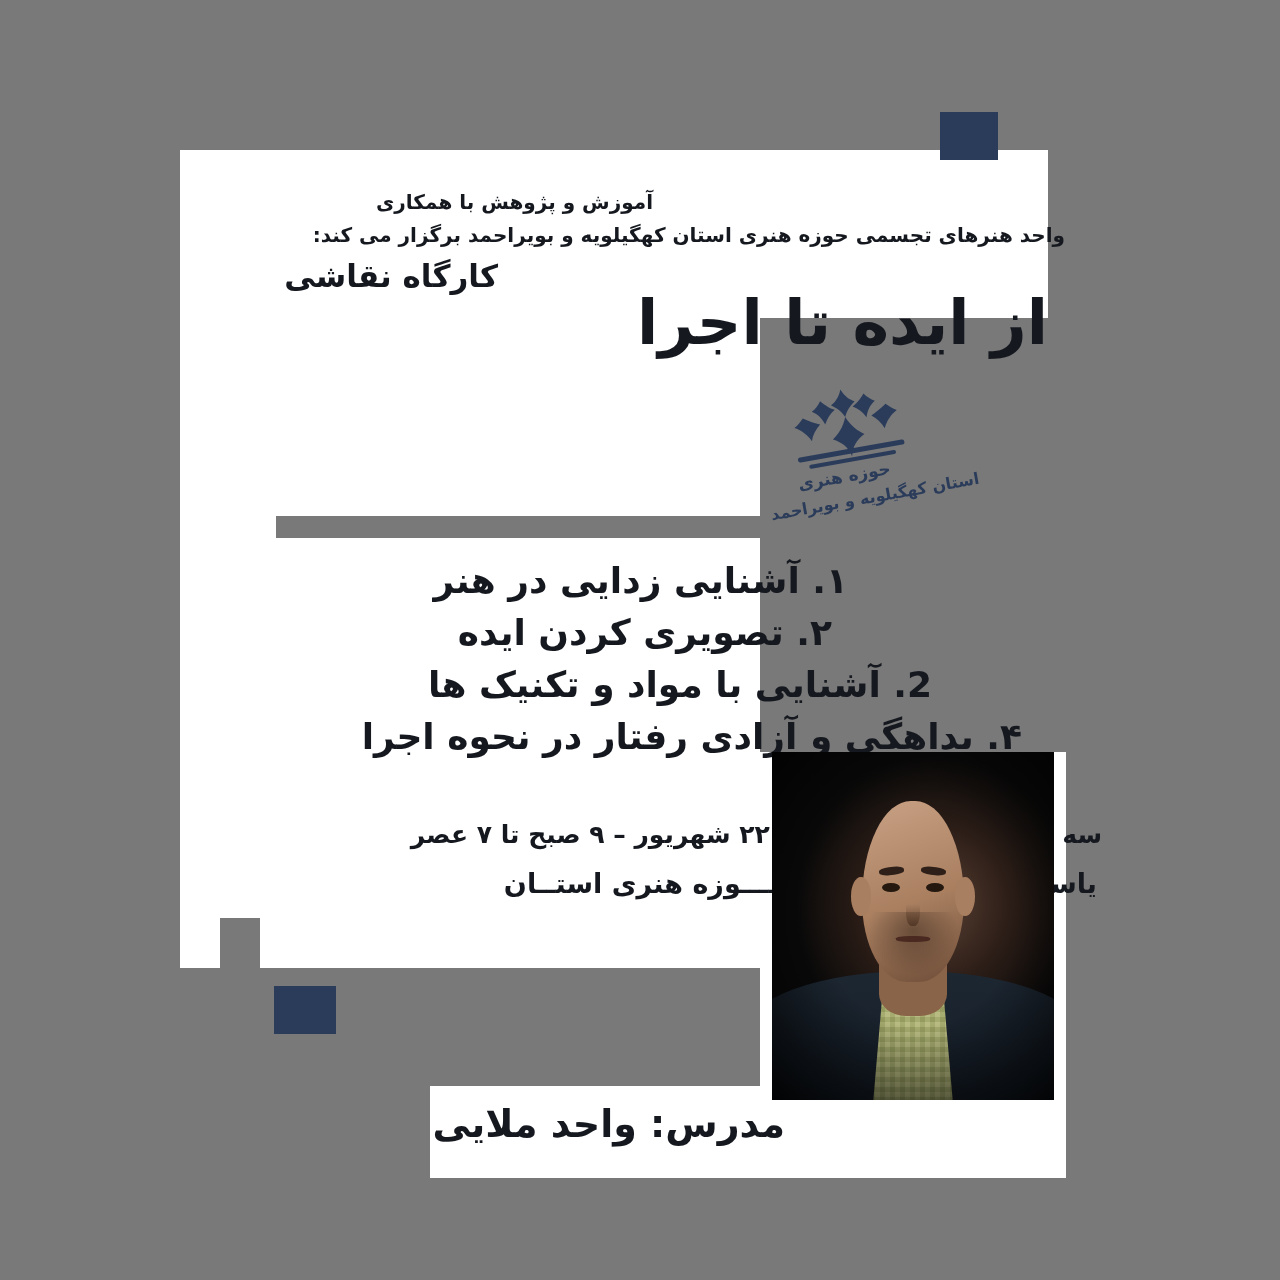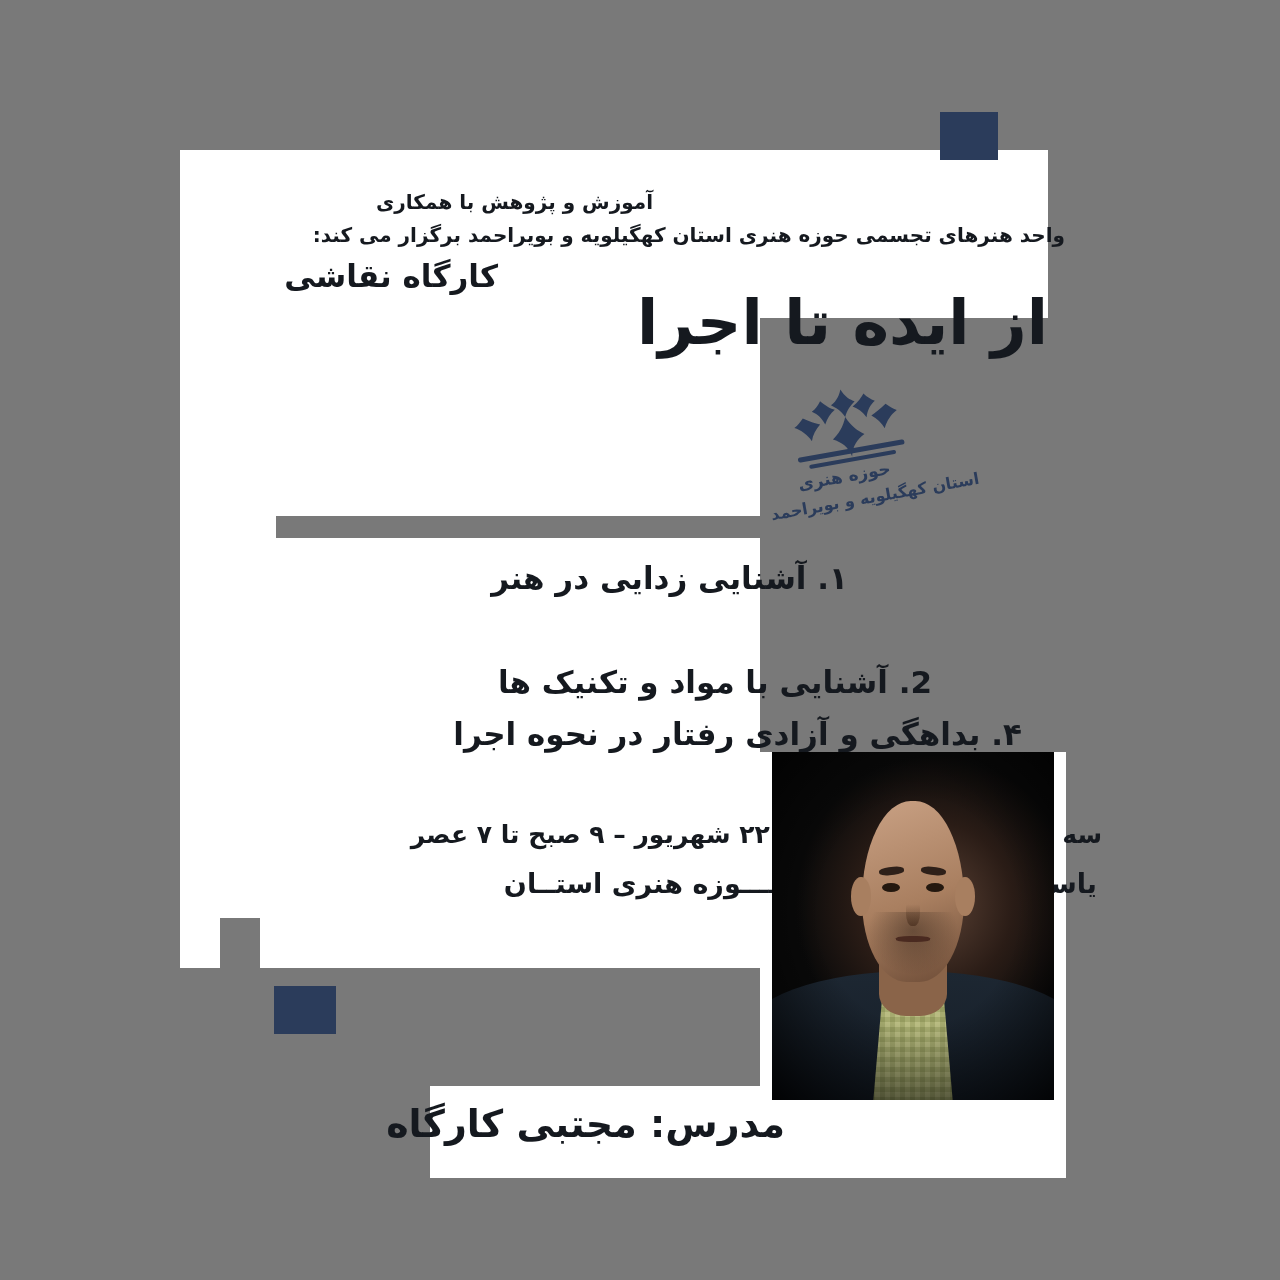--- a/index.html
+++ b/index.html
@@ -53,21 +53,21 @@
     font-size: 31px;
   }
   .title-main {
     top: 286px;
     right: 232px;
     font-size: 62px;
     letter-spacing: -2px;
   }
 
   .item {
-    font-size: 31px;
+    font-size: 36px;
     right: 265px;
     text-align: center;
     white-space: nowrap;
   }
   .item-1 { top: 560px; right: 432px; }
   .item-2 { top: 612px; right: 448px; }
   .item-3 { top: 664px; right: 348px; }
   .item-4 { top: 716px; right: 258px; margin-left: 44px; }
 
   .when {
@@ -265,27 +265,28 @@
 
   <div class="navy" style="top:112px; left:940px; width:58px; height:48px;"></div>
   <div class="navy" style="top:986px; left:274px; width:62px; height:48px;"></div>
 
   <div class="txt org-line1">آموزش و پژوهش با همکاری</div>
   <div class="txt org-line2">واحد هنرهای تجسمی حوزه هنری استان کهگیلویه و بویراحمد برگزار می کند:</div>
   <div class="txt workshop-label">کارگاه نقاشی</div>
   <div class="txt title-main">از ایده تا اجرا</div>
 
   <div class="txt item item-1">۱. آشنایی زدایی در هنر</div>
+  <div class="txt item item-2">۲. تصویری کردن ایده</div>
   <div class="txt item item-3">2. آشنایی با مواد و تکنیک ها</div>
   <div class="txt item item-4">۴. بداهگی و آزادی رفتار در نحوه اجرا</div>
 
   <div class="txt when">سه شنبه و چهارشنبه ۲۱ و ۲۲ شهریور – ۹ صبح تا ۷ عصر</div>
   <div class="txt where">یاســـوج – گلستان ۶ – حــــوزه هنری استــان</div>
 
-  <div class="txt teacher">مدرس: مجتبی کارگاه</div>
+  <div class="txt teacher">مدرس: واحد ملایی</div>
 
   <div class="logo">
     <svg class="logo-mark" viewBox="0 0 120 82">
       <g fill="#2b3c5b">
         <path d="M60 2 C63 10 68 14 72 16 C68 19 63 23 60 30 C57 23 52 19 48 16 C52 14 57 10 60 2 Z"></path>
         <path d="M38 10 C43 16 47 19 51 21 C46 24 42 28 39 34 C37 27 33 22 28 19 C32 17 35 14 38 10 Z"></path>
         <path d="M82 10 C85 14 88 17 92 19 C87 22 83 27 81 34 C78 28 74 24 69 21 C73 19 77 16 82 10 Z"></path>
         <path d="M18 24 C24 28 29 31 34 33 C29 37 25 42 23 48 C20 41 14 35 8 32 C12 30 15 27 18 24 Z"></path>
         <path d="M102 24 C105 27 108 30 112 32 C106 35 100 41 97 48 C95 42 91 37 86 33 C91 31 96 28 102 24 Z"></path>
         <path d="M60 30 C64 40 70 46 76 50 C68 54 62 60 60 70 C58 60 52 54 44 50 C50 46 56 40 60 30 Z"></path>

